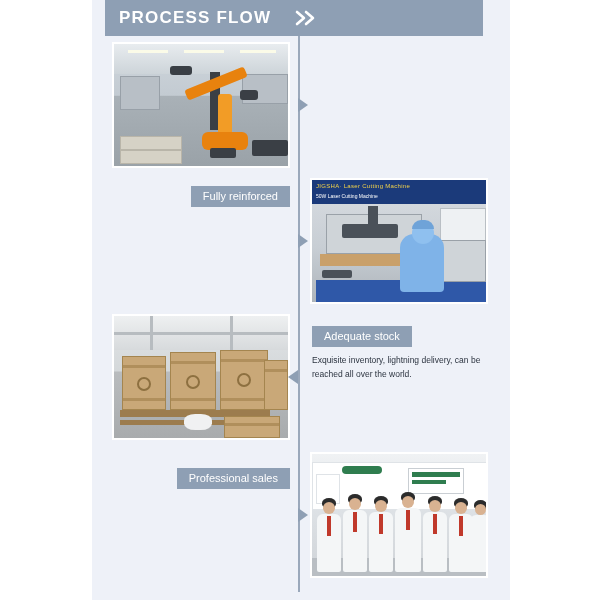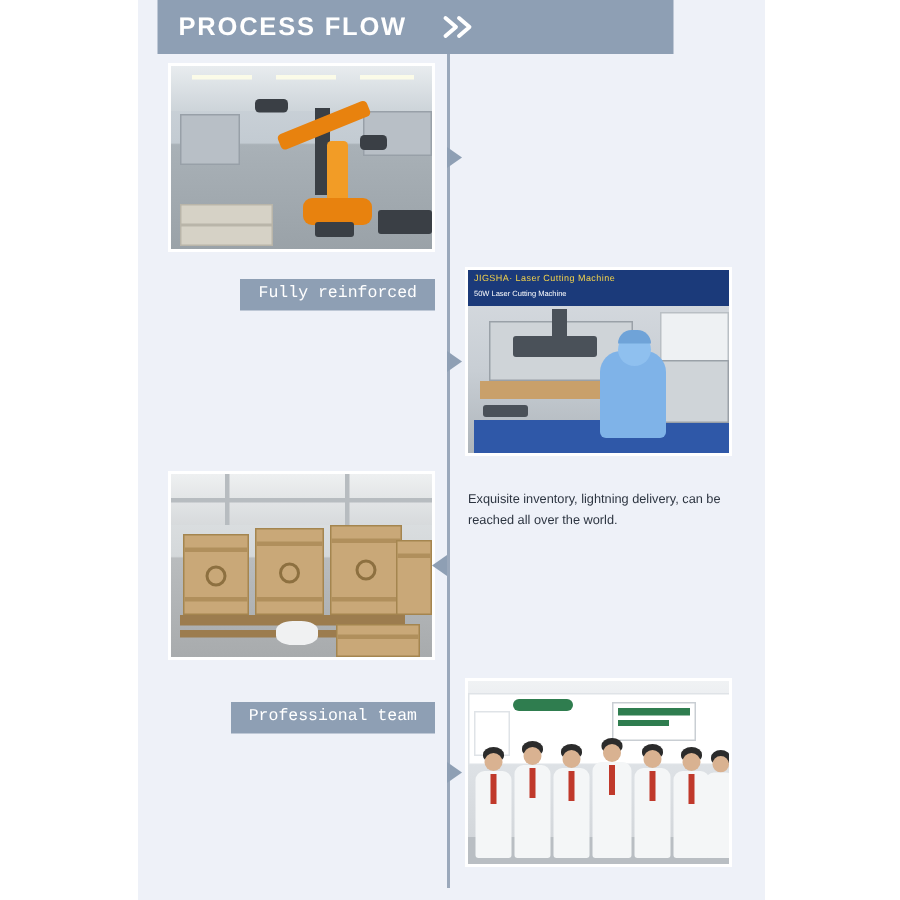--- a/index.html
+++ b/index.html
@@ -20,21 +20,21 @@
   .gutter-left, .gutter-right {
     position: absolute; top: 0; height: 600px;
     background: #ffffff;
   }
   .gutter-left { left: 0; width: 92px; }
   .gutter-right { right: 0; width: 90px; }
 
   
   .header {
     position: absolute;
-    left: 105px; top: 0; width: 344px; height: 36px;
+    left: 105px; top: 0; width: 378px; height: 36px;
     background: #8e9fb4;
     display: flex; align-items: center;
   }
   .header-title {
     color: #ffffff;
     font-size: 17px;
     font-weight: bold;
     letter-spacing: 1.2px;
     margin-left: 14px;
     white-space: nowrap;
@@ -69,21 +69,21 @@
   .textblock { position: absolute; width: 180px; }
   .badge {
     display: inline-block;
     background: #8e9fb4;
     color: #ffffff;
     font-size: 11px;
     padding: 4px 12px 5px 12px;
     white-space: nowrap;
     margin-bottom: 7px;
   }
-  .badge.right { float: right; font-family: Liberation Mono, monospace; }
+  .badge.right { float: right; }
   .body-text {
     font-size: 8.5px;
     line-height: 13.5px;
     color: #2c3440;
   }
   .align-right { text-align: right; }
   .align-left { text-align: left; }
   .clear { clear: both; }
 
   
@@ -244,20 +244,21 @@
       <div class="p3-pallet" style="left:6px; top:94px; width:150px; height:7px;"></div>
       <div class="p3-pallet" style="left:6px; top:104px; width:150px; height:5px;"></div>
       <div class="p3-bag" style="left:70px; top:98px; width:28px; height:16px;"></div>
       <div class="p3-crate" style="left:110px; top:100px; width:56px; height:22px;">
         <div class="band" style="top:6px;"></div>
       </div>
     </div>
   </div>
   <div class="arrow arrow-left" style="left:288px; top:370px;"></div>
   <div class="textblock align-left" style="left:312px; top:326px; width:182px;">
+    <div class="badge">Adequate stock</div>
     <div class="clear"></div>
     <div class="body-text">Exquisite inventory, lightning delivery, can be reached all over the world.</div>
   </div>
 
   <div class="photo" style="left:310px; top:452px; width:178px; height:126px;">
     <div class="ph-inner">
       <div class="p4-bg"></div>
       <div class="p4-booth" style="left:0; top:8px; width:178px; height:48px;"></div>
       <div class="p4-green" style="left:30px; top:12px; width:40px; height:8px; border-radius:4px;"></div>
       <div class="p4-sign" style="left:96px; top:14px; width:56px; height:26px;"></div>
@@ -304,17 +305,17 @@
       </div>
       <div class="p4-person" style="left:158px; top:46px; width:20px; height:72px;">
         <div class="p4-hair" style="left:4px; top:0; width:13px; height:10px;"></div>
         <div class="p4-head" style="left:5px; top:4px; width:11px; height:11px;"></div>
         <div class="p4-shirt" style="left:0px; top:15px; width:20px; height:57px;"></div>
       </div>
     </div>
   </div>
   <div class="arrow arrow-right" style="left:298px; top:508px;"></div>
   <div class="textblock align-right" style="left:110px; top:468px; width:180px;">
-    <div class="badge right">Professional team</div>
+    <div class="badge right">Professional sales</div>
     <div class="clear"></div>
   </div>
 
 </div>
 
 </body></html>

